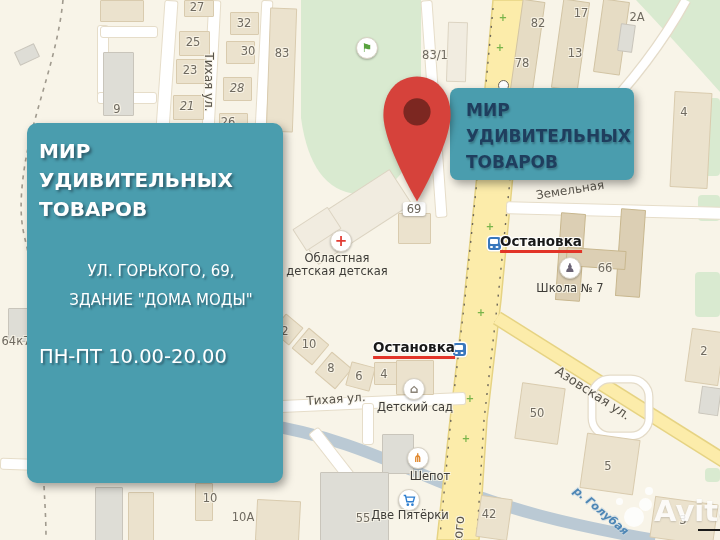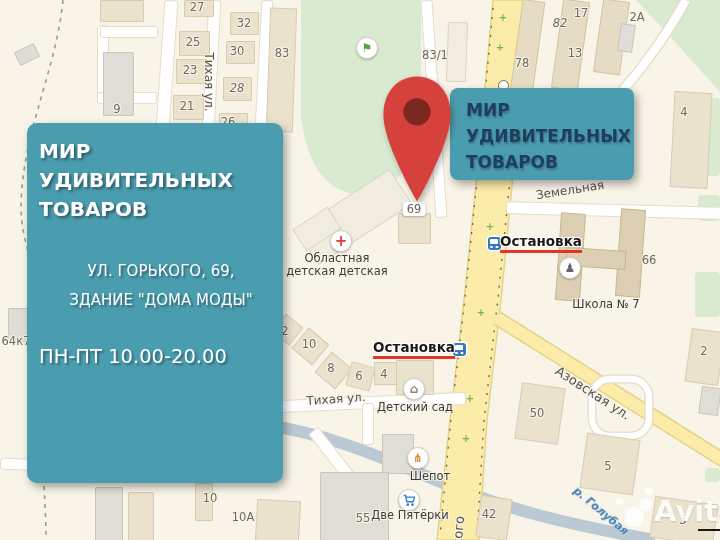--- a/index.html
+++ b/index.html
@@ -146,35 +146,35 @@
       <div class="bld beige" style="left: 256px; top: 500px; width: 42px; height: 40px; transform: rotate(3deg);"></div>
       <div class="bld beige" style="left: 478px; top: 497px; width: 30px; height: 40px; transform: rotate(8deg);"></div>
       <div class="bld beige" style="left: 518px; top: 385px; width: 42px; height: 55px; transform: rotate(8deg);"></div>
       <div class="bld beige" style="left: 583px; top: 436px; width: 52px; height: 54px; transform: rotate(8deg);"></div>
       <div class="bld beige" style="left: 688px; top: 330px; width: 32px; height: 52px; transform: rotate(8deg);"></div>
       <div class="bld beige" style="left: 652px; top: 500px; width: 62px; height: 40px; transform: rotate(8deg);"></div>
       <div class="bld grey" style="left: 700px; top: 387px; width: 18px; height: 26px; transform: rotate(8deg);"></div>
       <div class="mlabel" style="left: 197px; top: 7px; transform: translate(-50%, -50%) rotate(0deg);">27</div>
       <div class="mlabel" style="left: 244px; top: 23px; transform: translate(-50%, -50%) rotate(0deg);">32</div>
       <div class="mlabel" style="left: 193px; top: 42px; transform: translate(-50%, -50%) rotate(0deg);">25</div>
-      <div class="mlabel" style="left: 237px; top: 51px; transform: translate(-50%, -50%) rotate(0deg);">30</div>
+      <div class="mlabel" style="left: 248px; top: 51px; transform: translate(-50%, -50%) rotate(0deg);">30</div>
       <div class="mlabel" style="left: 190px; top: 70px; transform: translate(-50%, -50%) rotate(0deg);">23</div>
       <div class="mlabel" style="left: 237px; top: 88px; transform: translate(-50%, -50%) rotate(0deg); font-style: italic;">28</div>
-      <div class="mlabel" style="left: 187px; top: 106px; transform: translate(-50%, -50%) rotate(0deg);">21</div>
+      <div class="mlabel" style="left: 187px; top: 106px; transform: translate(-50%, -50%) rotate(0deg); font-style: italic;">21</div>
       <div class="mlabel" style="left: 228px; top: 122px; transform: translate(-50%, -50%) rotate(0deg);">26</div>
       <div class="mlabel" style="left: 117px; top: 109px; transform: translate(-50%, -50%) rotate(0deg);">9</div>
       <div class="mlabel" style="left: 282px; top: 53px; transform: translate(-50%, -50%) rotate(0deg);">83</div>
       <div class="mlabel" style="left: 435px; top: 55px; transform: translate(-50%, -50%) rotate(0deg);">83/1</div>
-      <div class="mlabel" style="left: 560px; top: 23px; transform: translate(-50%, -50%) rotate(0deg); font-style: italic;">82</div>
+      <div class="mlabel" style="left: 538px; top: 23px; transform: translate(-50%, -50%) rotate(0deg);">82</div>
       <div class="mlabel" style="left: 522px; top: 63px; transform: translate(-50%, -50%) rotate(0deg);">78</div>
       <div class="mlabel" style="left: 581px; top: 13px; transform: translate(-50%, -50%) rotate(0deg);">17</div>
       <div class="mlabel" style="left: 575px; top: 53px; transform: translate(-50%, -50%) rotate(0deg);">13</div>
       <div class="mlabel" style="left: 637px; top: 17px; transform: translate(-50%, -50%) rotate(0deg);">2А</div>
       <div class="mlabel" style="left: 684px; top: 112px; transform: translate(-50%, -50%) rotate(0deg);">4</div>
-      <div class="mlabel" style="left: 605px; top: 260px; transform: translate(-50%, -50%) rotate(0deg); margin-left: 44px;">66</div>
+      <div class="mlabel" style="left: 605px; top: 268px; transform: translate(-50%, -50%) rotate(0deg);">66</div>
       <div class="mlabel plate" style="left: 414px; top: 209px; transform: translate(-50%, -50%) rotate(0deg);">69</div>
       <div class="mlabel" style="left: 16px; top: 341px; transform: translate(-50%, -50%) rotate(0deg);">64к7</div>
       <div class="mlabel" style="left: 285px; top: 331px; transform: translate(-50%, -50%) rotate(0deg);">2</div>
       <div class="mlabel" style="left: 309px; top: 344px; transform: translate(-50%, -50%) rotate(0deg);">10</div>
       <div class="mlabel" style="left: 331px; top: 368px; transform: translate(-50%, -50%) rotate(0deg);">8</div>
       <div class="mlabel" style="left: 359px; top: 376px; transform: translate(-50%, -50%) rotate(0deg);">6</div>
       <div class="mlabel" style="left: 384px; top: 374px; transform: translate(-50%, -50%) rotate(0deg);">4</div>
       <div class="mlabel" style="left: 363px; top: 518px; transform: translate(-50%, -50%) rotate(0deg);">55</div>
       <div class="mlabel" style="left: 210px; top: 498px; transform: translate(-50%, -50%) rotate(0deg);">10</div>
       <div class="mlabel" style="left: 243px; top: 517px; transform: translate(-50%, -50%) rotate(0deg);">10А</div>
@@ -195,21 +195,21 @@
       <div class="mlabel tree" style="left: 490px; top: 226px; transform: translate(-50%, -50%) rotate(0deg); color: rgb(121, 180, 74); font-weight: bold;">+</div>
       <div class="mlabel tree" style="left: 481px; top: 312px; transform: translate(-50%, -50%) rotate(0deg); color: rgb(121, 180, 74); font-weight: bold;">+</div>
       <div class="mlabel tree" style="left: 470px; top: 398px; transform: translate(-50%, -50%) rotate(0deg); color: rgb(121, 180, 74); font-weight: bold;">+</div>
       <div class="mlabel tree" style="left: 466px; top: 438px; transform: translate(-50%, -50%) rotate(0deg); color: rgb(121, 180, 74); font-weight: bold;">+</div>
       <div class="ring" style="left: 498px; top: 80px;"></div>
       <div class="poi-ic" style="left: 356px; top: 37px; color: rgb(88, 162, 62);">⚑</div>
       <div class="poi-ic" style="left: 330px; top: 230px; color: rgb(226, 60, 51); font-size: 15px; font-weight: 900;">+</div>
       <div class="poi-lb" style="left: 337px; top: 258px;">Областная</div>
       <div class="poi-lb" style="left: 337px; top: 271px;">детская детская</div>
       <div class="poi-ic" style="left: 559px; top: 257px; color: rgb(106, 99, 117);">♟</div>
-      <div class="poi-lb" style="left: 570px; top: 304px; margin-left: 36px;">Школа № 7</div>
+      <div class="poi-lb" style="left: 570px; top: 288px;">Школа № 7</div>
       <div class="poi-ic" style="left: 403px; top: 378px; color: rgb(139, 132, 120);">⌂</div>
       <div class="poi-lb" style="left: 415px; top: 407px;">Детский сад</div>
       <div class="poi-ic" style="left: 407px; top: 447px; color: rgb(224, 134, 42);">⋔</div>
       <div class="poi-lb" style="left: 430px; top: 476px;">Шепот</div>
       <div class="poi-ic" style="left: 398px; top: 489px; color: rgb(47, 127, 208);">
         <svg viewBox="0 0 18 18" width="15" height="15">
           <path d="M2 3h2.2l1.6 7.5h7.6L15 5H5" fill="none" stroke="#2f7fd0" stroke-width="1.6"></path>
           <circle cx="7" cy="14" r="1.6" fill="#2f7fd0"></circle>
           <circle cx="12.5" cy="14" r="1.6" fill="#2f7fd0"></circle>
         </svg>

